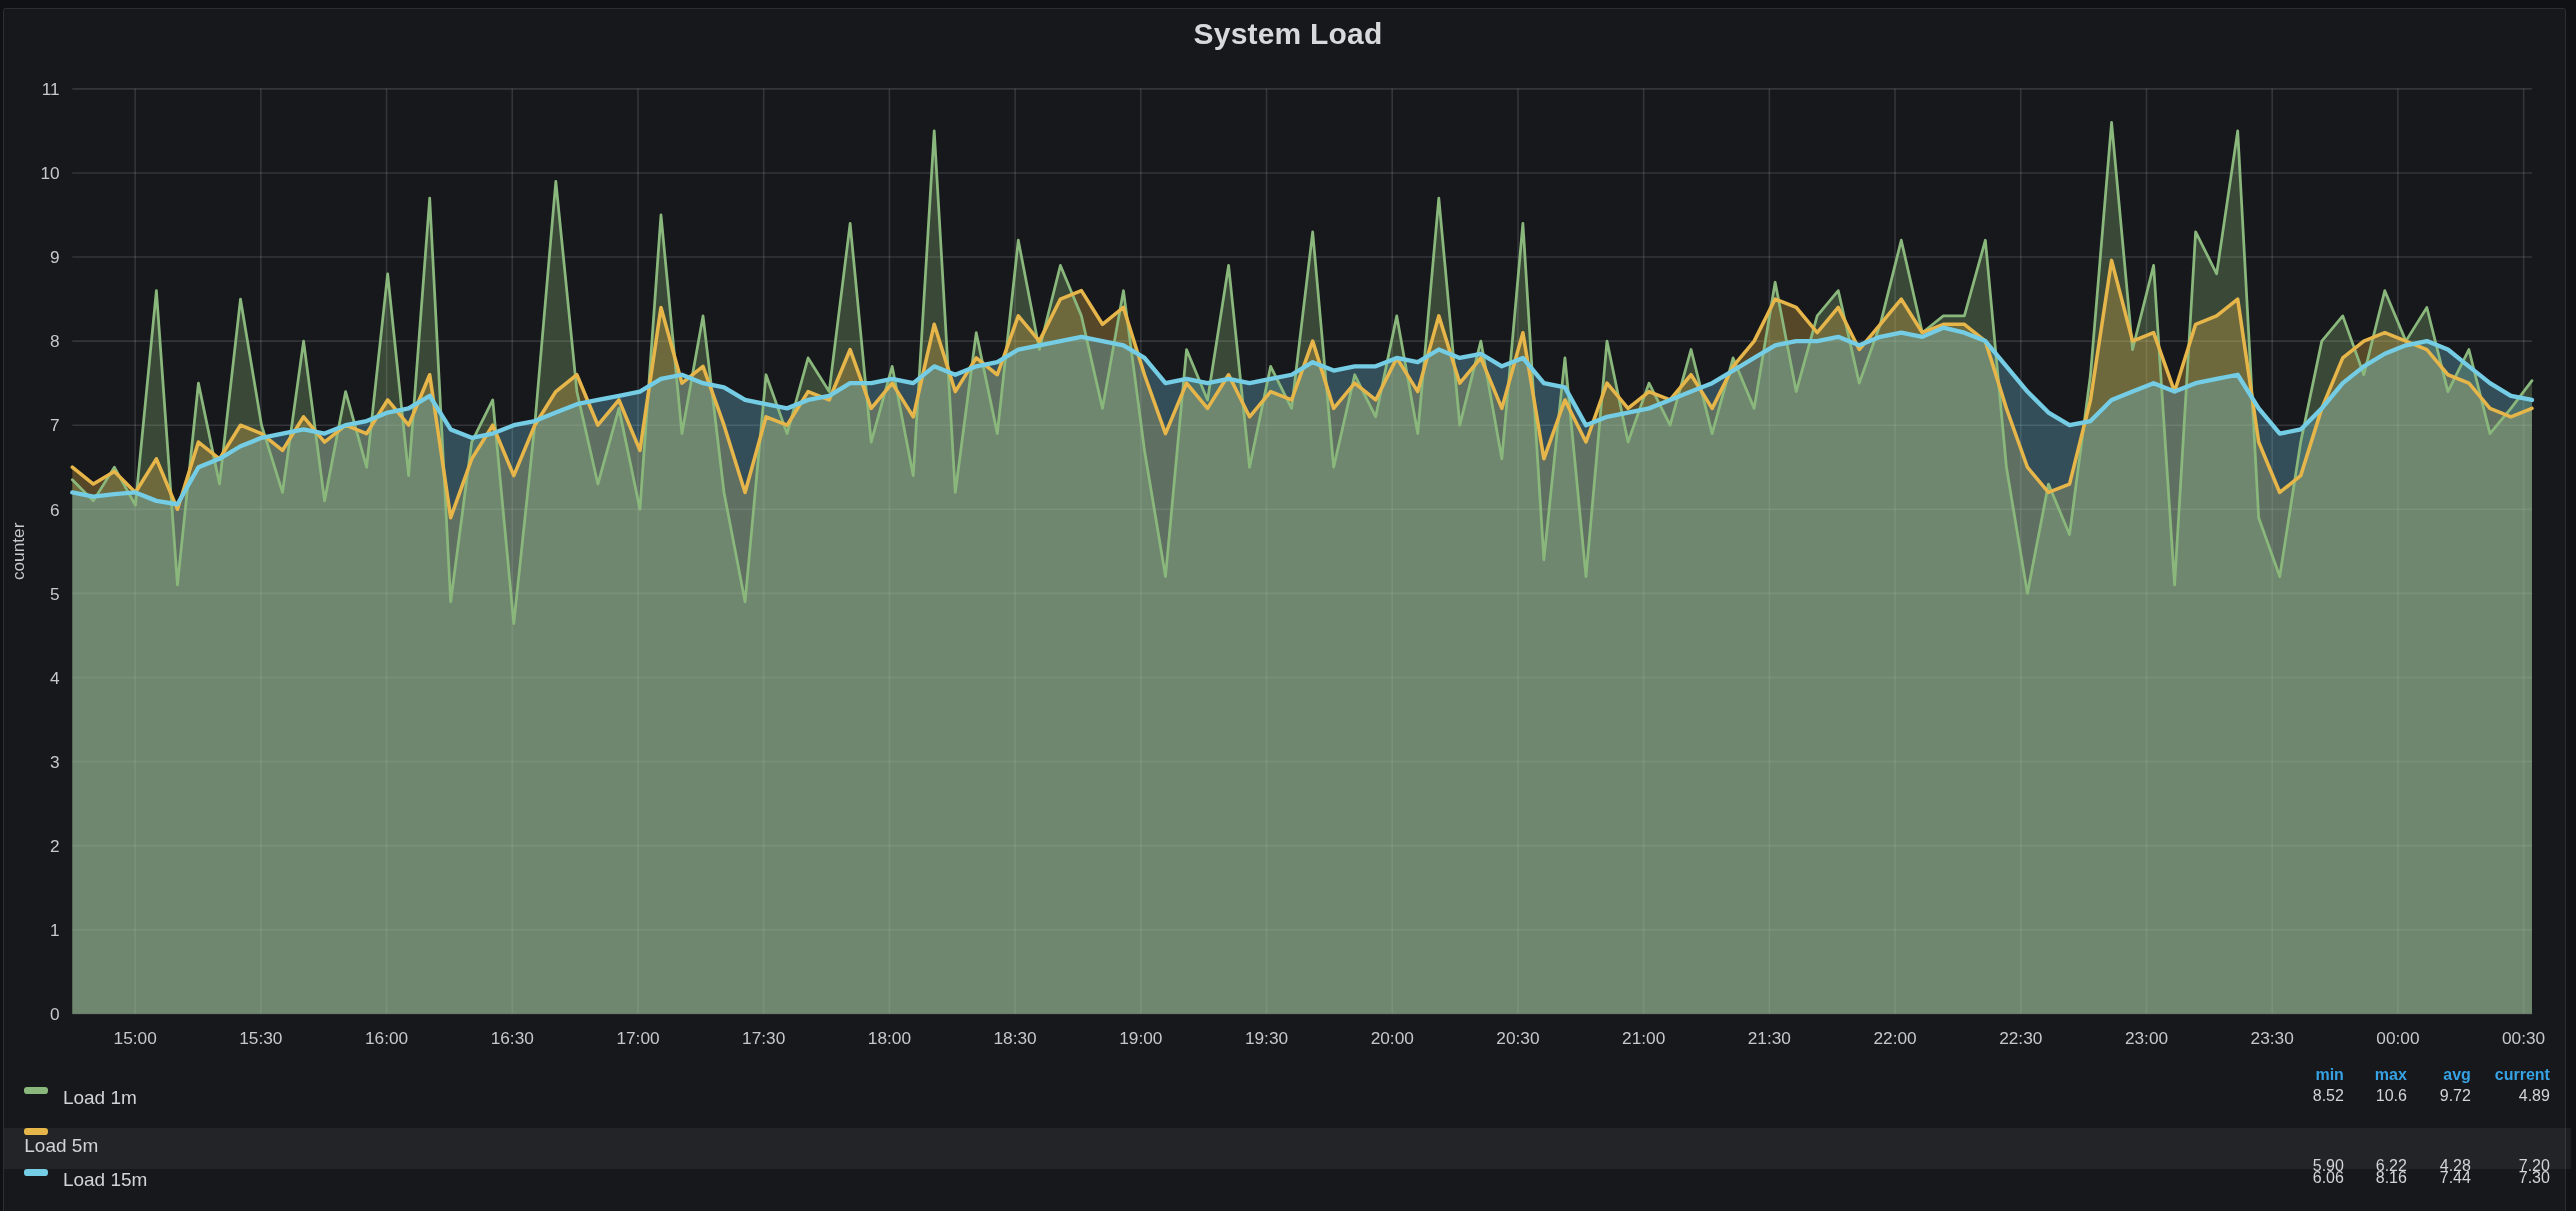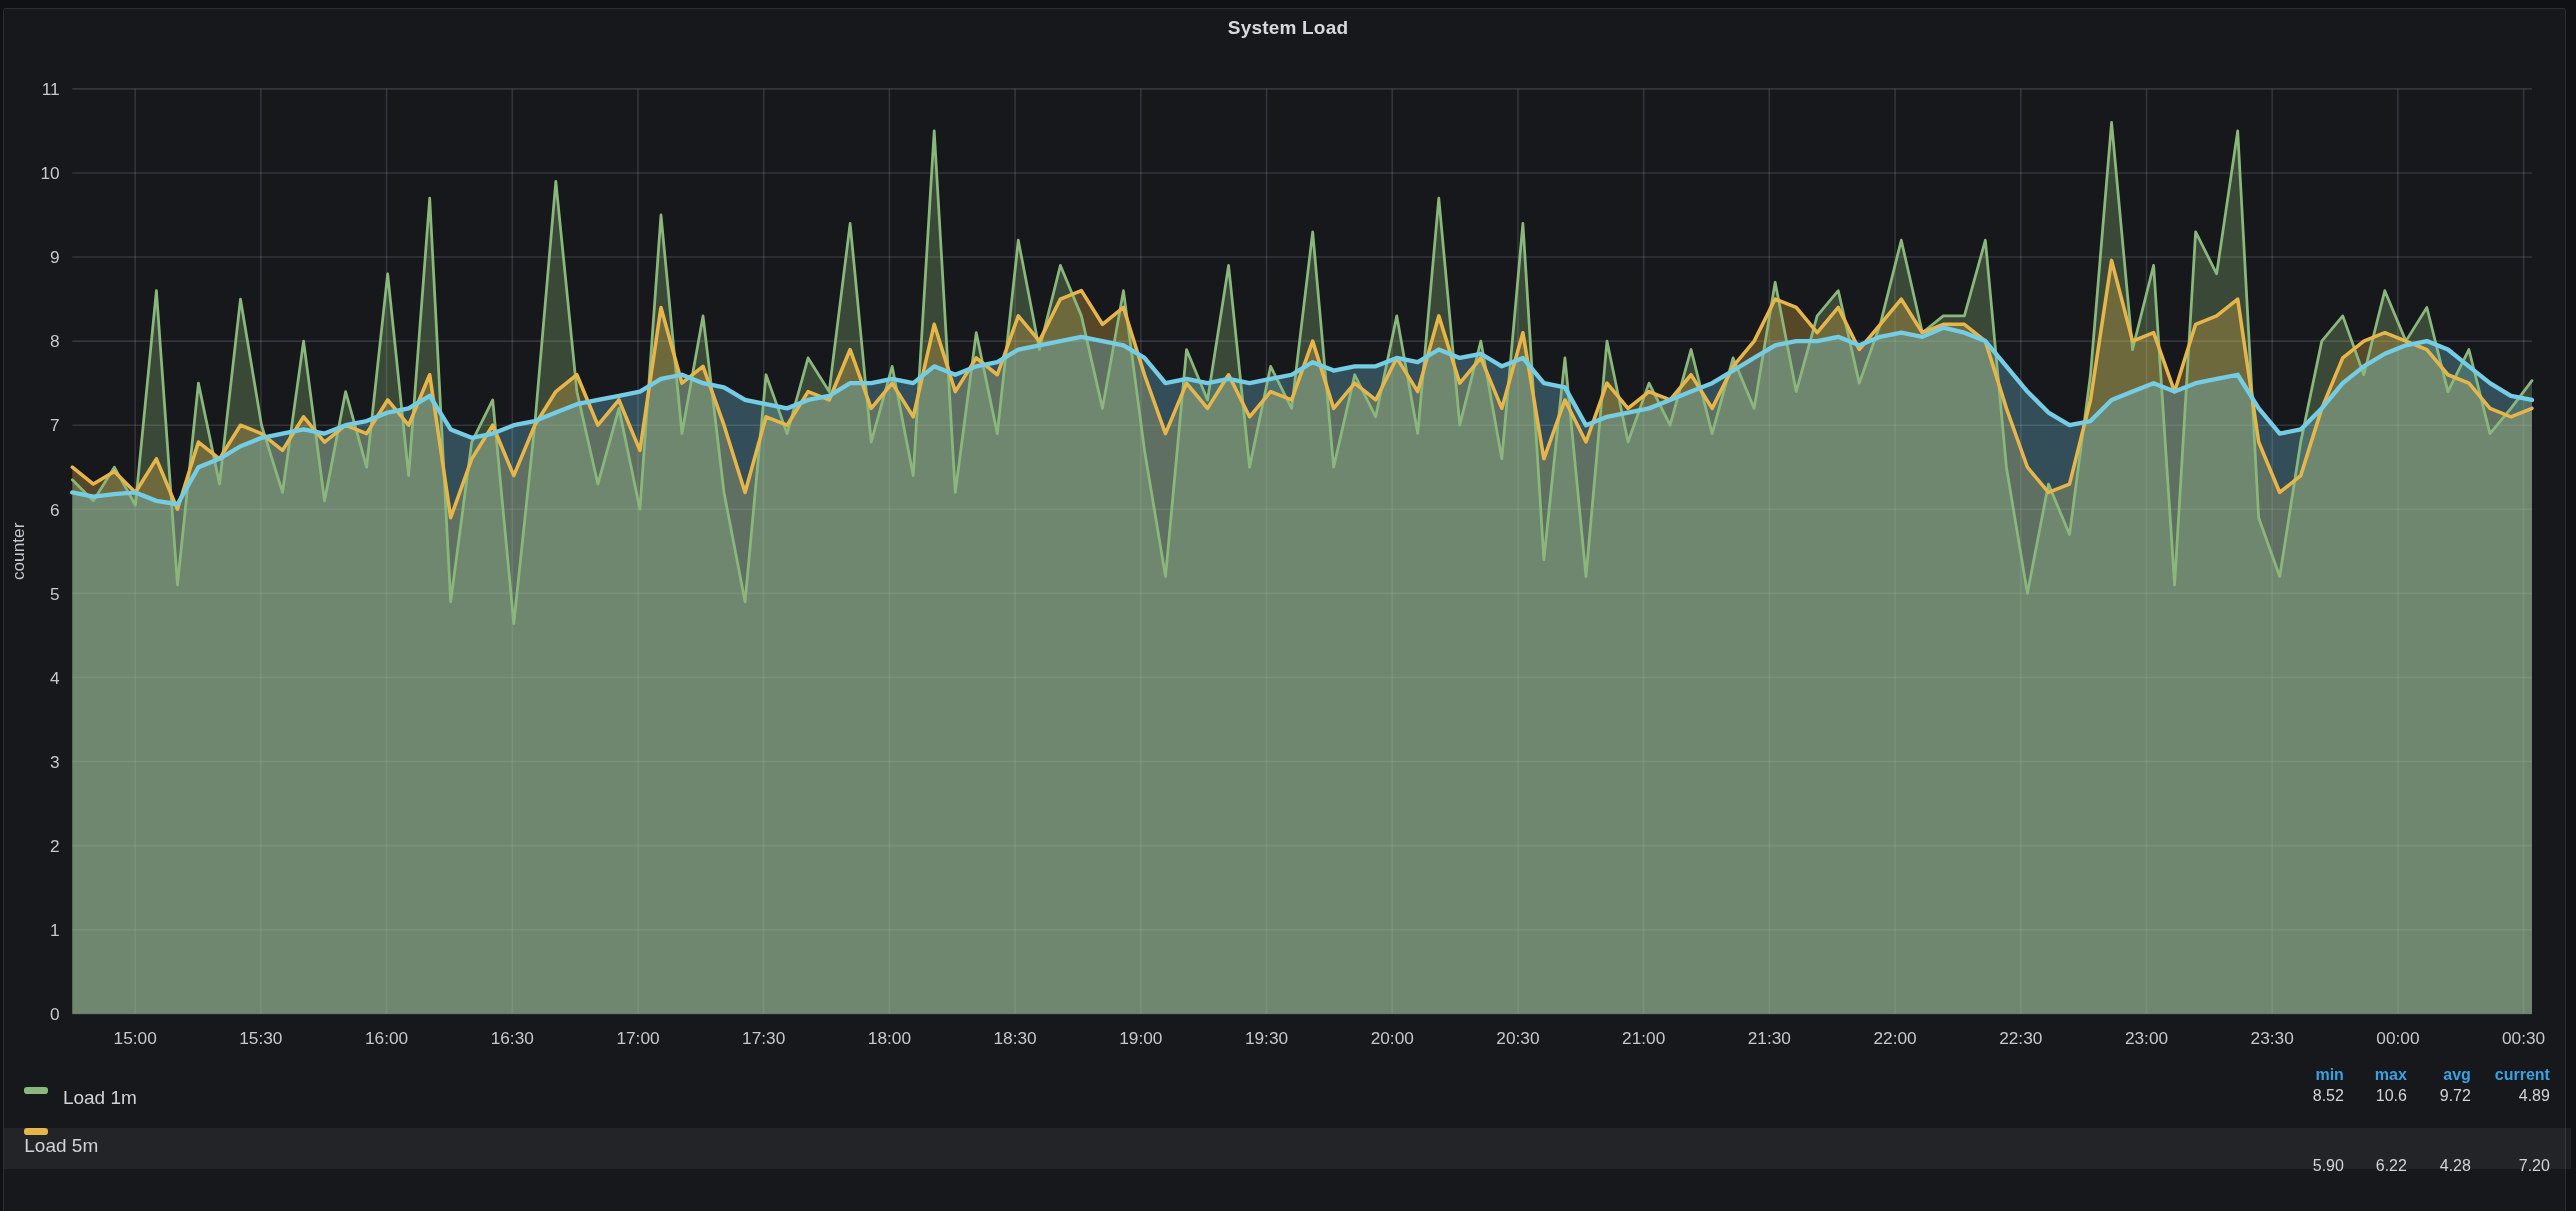--- a/index.html
+++ b/index.html
@@ -12,21 +12,21 @@
   }
   .panel {
     position:absolute; left:3.1px; top:7.9px; width:2563px; height:1226px;
     background:#17181c;
     border:0.8px solid #2c2e33;
     border-radius:2.4px;
   }
   .panel-title {
     position:absolute; top:17.3px; left:0; width:2576px;
     text-align:center;
-    font-size:19px; font-weight:700; letter-spacing:0.2px;
+    font-size:30px; font-weight:700; letter-spacing:0.2px;
     color:#d8d9da;
   }
   #chart {
     position:absolute; left:0; top:0;
     width:2576px; height:1061px;
     display:block;
   }
   .legend {
     position:absolute; left:3.9px; top:1062px; width:2567px;
     color:#d2d3d7;
@@ -152,14 +152,24 @@
     <span class="swatch" style="background: rgb(231, 182, 74);"></span>
     <span class="slabel">Load 5m</span>
     <div class="stats">
       <span>5.90</span>
       <span>6.22</span>
       <span>4.28</span>
       <span>7.20</span>
     </div>
   </div>
 
+  <div class="lrow">
+    <span class="swatch" style="background: rgb(116, 205, 228);"></span>
+    <span class="slabel">Load 15m</span>
+    <div class="stats">
+      <span>6.06</span>
+      <span>8.16</span>
+      <span>7.44</span>
+      <span>7.30</span>
+    </div>
+  </div>
 </div>
 
 
 </body></html>

